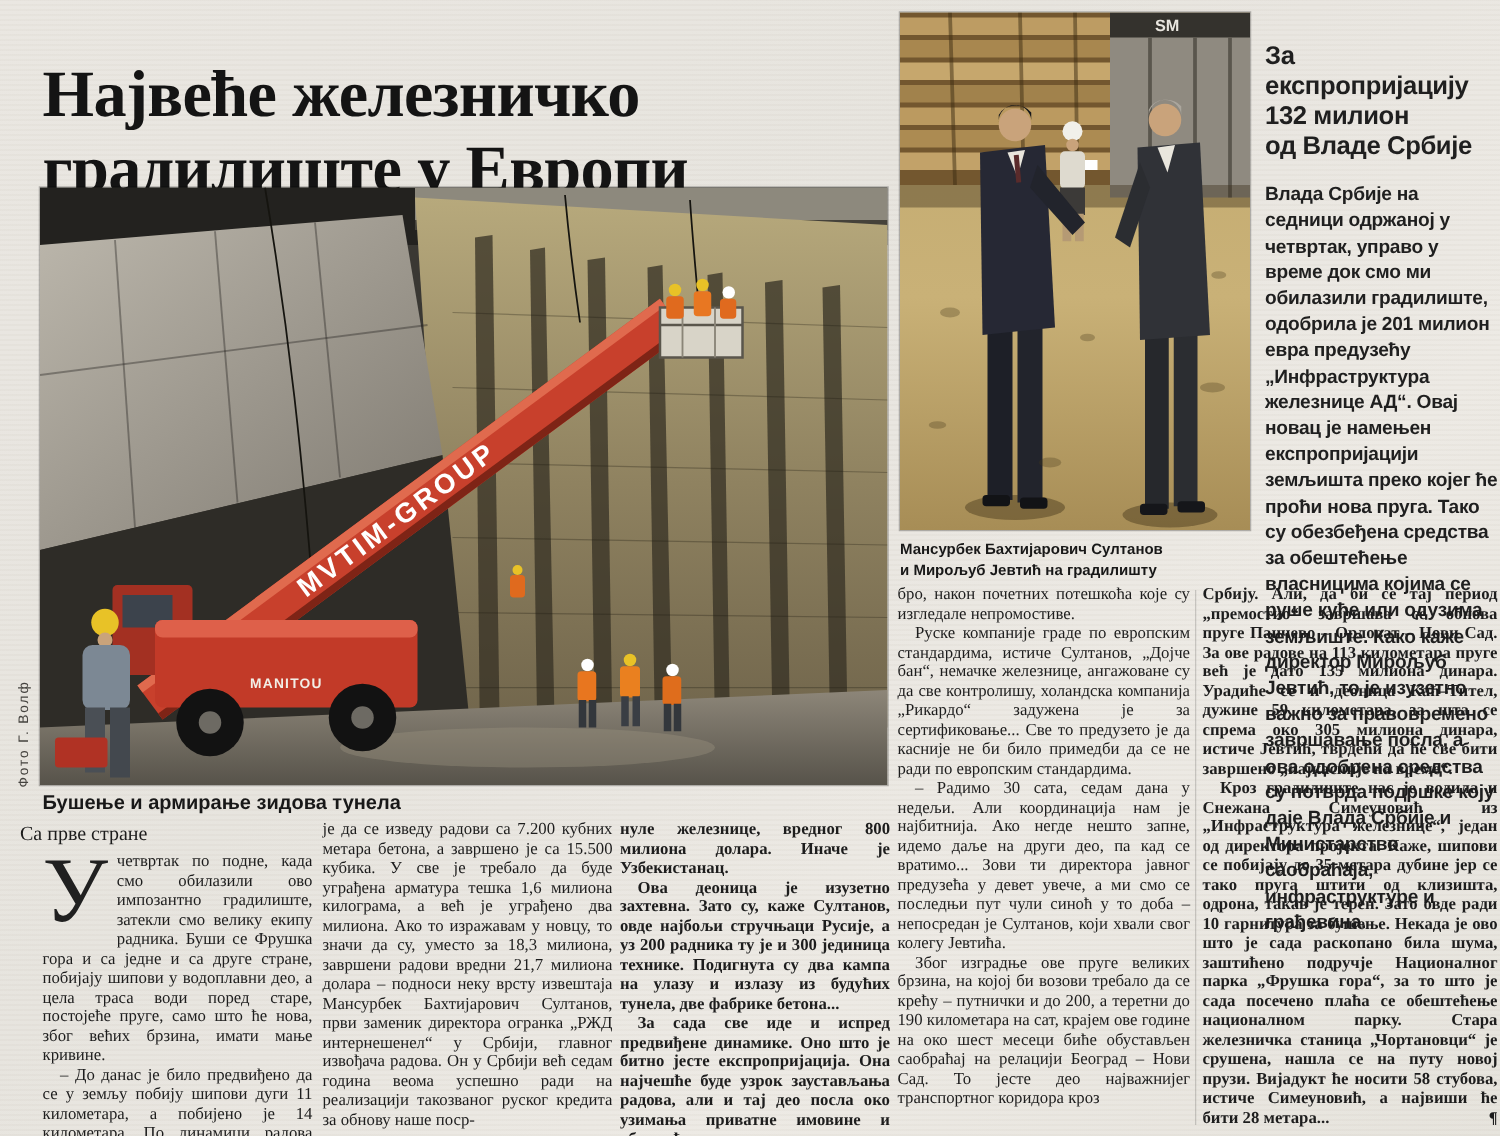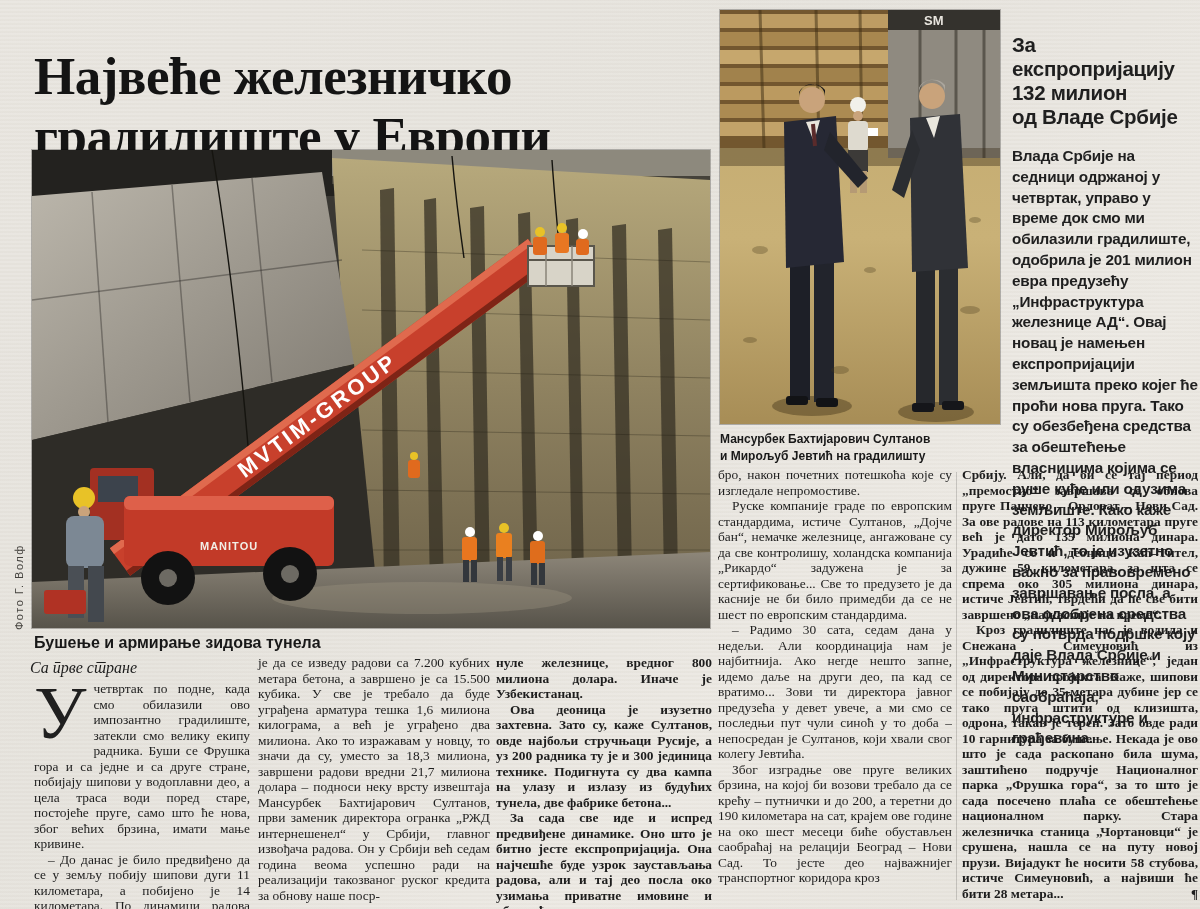--- a/index.html
+++ b/index.html
@@ -33,21 +33,21 @@
     box-shadow:0 0 0 1px rgba(0,0,0,0.25);}
   .right-photo{position:absolute;left:720px;top:10px;width:280px;height:414px;
     box-shadow:0 0 0 1px rgba(0,0,0,0.25);}
   .caption{
     position:absolute;font-family:"Liberation Sans","DejaVu Sans",sans-serif;
     font-weight:700;color:#181818;
   }
   .caption-main{left:34px;top:634px;width:500px;font-size:16px;}
   .caption-right{left:720px;top:431px;width:280px;font-size:12px;line-height:17px;white-space:pre-line;}
   
-  .section-label{position:absolute;left:30px;top:659px;font-size:16px;color:#1c1c1c;font-style:italic;}
+  .section-label{position:absolute;left:16px;top:659px;font-size:16px;color:#1c1c1c;}
   
   .col{
     position:absolute;bottom:4px;
     font-size:13.4px;line-height:15.5px;text-align:justify;color:#1d1d1d;
   }
   .col .para{margin:0;}
   .col .para.ind{text-indent:14px;}
   .col1{left:34px;width:216px;top:681px;}
   .col2{left:258px;width:232px;top:655px;}
   .col3{left:496px;width:216px;top:655px;font-weight:bold;}
@@ -304,21 +304,21 @@
   <div class="col col2">
       <p class="para">је да се изведу радови са 7.200 кубних метара бетона, а завршено је са 15.500 кубика. У све је требало да буде уграђена арматура тешка 1,6 милиона килограма, а већ је уграђено два милиона. Ако то изражавам у новцу, то значи да су, уместо за 18,3 милиона, завршени радови вредни 21,7 милиона долара – подноси неку врсту извештаја Мансурбек Бахтијарович Султанов, први заменик директора огранка „РЖД интернешенел“ у Србији, главног извођача радова. Он у Србији већ седам година веома успешно ради на реализацији такозваног руског кредита за обнову наше поср-</p>
     </div>
   <div class="col col3">
       <p class="para">нуле железнице, вредног 800 милиона долара. Иначе је Узбекистанац.</p>
       <p class="para ind">Ова деоница је изузетно захтевна. Зато су, каже Султанов, овде најбољи стручњаци Русије, а уз 200 радника ту је и 300 јединица технике. Подигнута су два кампа на улазу и излазу из будућих тунела, две фабрике бетона...</p>
       <p class="para ind">За сада све иде и испред предвиђене динамике. Оно што је битно јесте експропријација. Она најчешће буде узрок заустављања радова, али и тај део посла око узимања приватне имовине и обештећења власника на делу којим води траса кроз Чортановце, познате по викендицама, сада иде до-</p>
     </div>
   <div class="col col4">
       <p class="para">бро, након почетних потешкоћа које су изгледале непромостиве.</p>
-      <p class="para ind">Руске компаније граде по европским стандардима, истиче Султанов, „Дојче бан“, немачке железнице, ангажоване су да све контролишу, холандска компанија „Рикардо“ задужена је за сертификовање... Све то предузето је да касније не би било примедби да се не шест по европским стандардима.</p>
+      <p class="para ind">Руске компаније граде по европским стандардима, истиче Султанов, „Дојче бан“, немачке железнице, ангажоване су да све контролишу, холандска компанија „Рикардо“ задужена је за сертификовање... Све то предузето је да касније не би било примедби да се не ради по европским стандардима.</p>
       <p class="para ind">– Радимо 30 сата, седам дана у недељи. Али координација нам је најбитнија. Ако негде нешто запне, идемо даље на други део, па кад се вратимо... Зови ти директора јавног предузећа у девет увече, а ми смо се последњи пут чули синоћ у то доба – непосредан је Султанов, који хвали свог колегу Јевтића.</p>
       <p class="para ind">Због изградње ове пруге великих брзина, на којој би возови требало да се крећу – путнички и до 200, а теретни до 190 километара на сат, крајем ове године на око шест месеци биће обустављен саобраћај на релацији Београд – Нови Сад. То јесте део најважнијег транспортног коридора кроз</p>
     </div>
   <div class="col col5">
       <p class="para">Србију. Али, да би се тај период „премостио“ завршава се обнова пруге Панчево – Орловат – Нови Сад. За ове радове на 113 километара пруге већ је дато 135 милиона динара. Урадиће се и деоница Каћ–Тител, дужине 59 километара, за шта се спрема око 305 милиона динара, истиче Јевтић, тврдећи да ће све бити завршено „најкасније на време“.</p>
       <p class="para ind">Кроз градилиште нас је водила и Снежана Симеуновић из „Инфраструктура железнице“, један од директора пројекта. Каже, шипови се побијају до 35 метара дубине јер се тако пруга штити од клизишта, одрона, такав је терен. Зато овде ради 10 гарнитура за бушење. Некада је ово што је сада раскопано била шума, заштићено подручје Националног парка „Фрушка гора“, за то што је сада посечено плаћа се обештећење националном парку. Стара железничка станица „Чортановци“ је срушена, нашла се на путу новој прузи. Вијадукт ће носити 58 стубова, истиче Симеуновић, а највиши ће бити 28 метара...<span class="pilcrow">¶</span></p>
     </div>
   <div class="col-rule"></div>
 </div>
 

